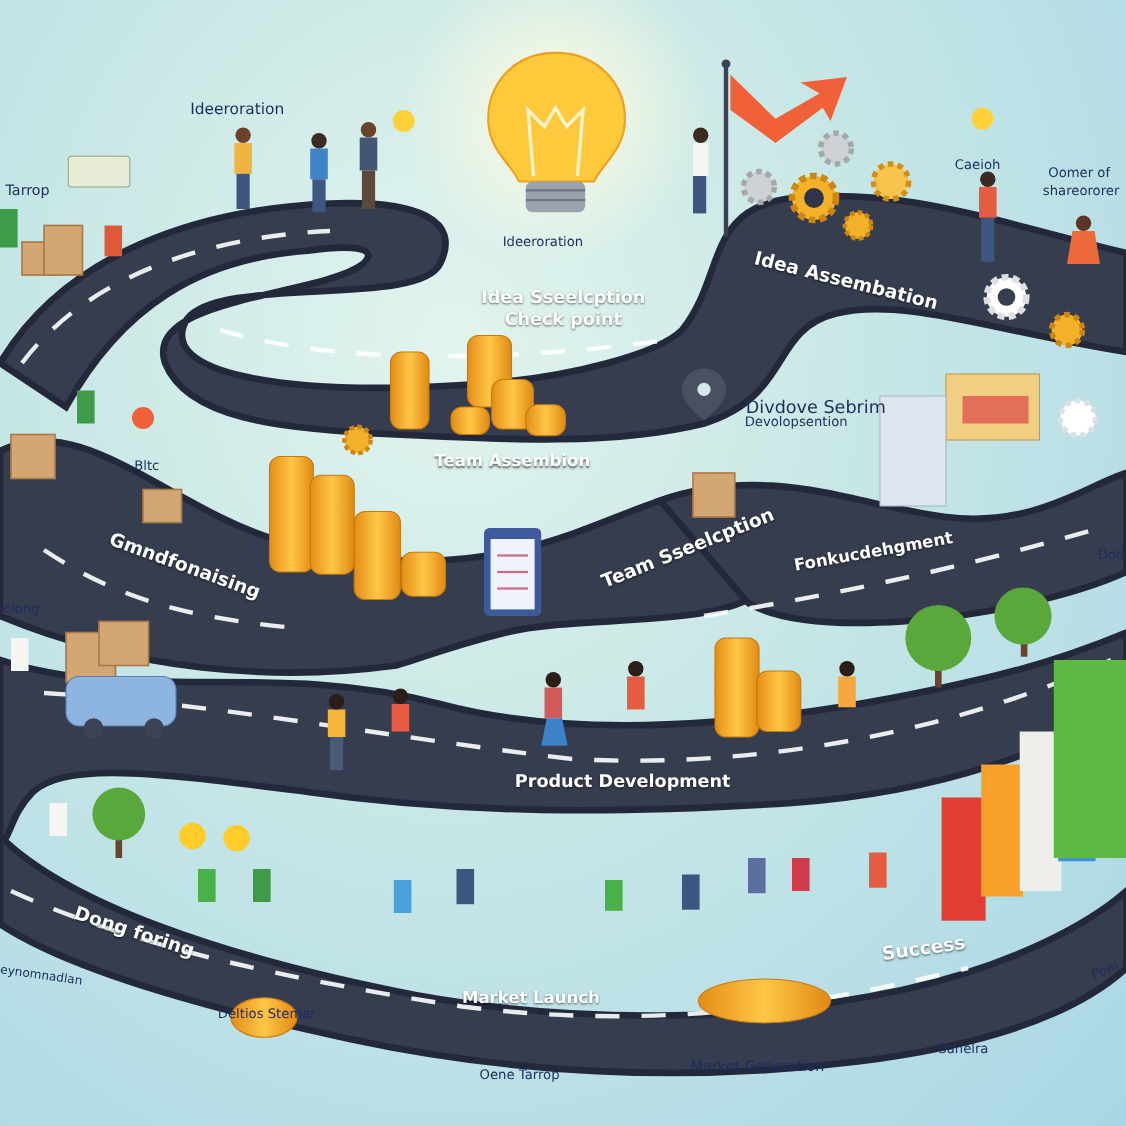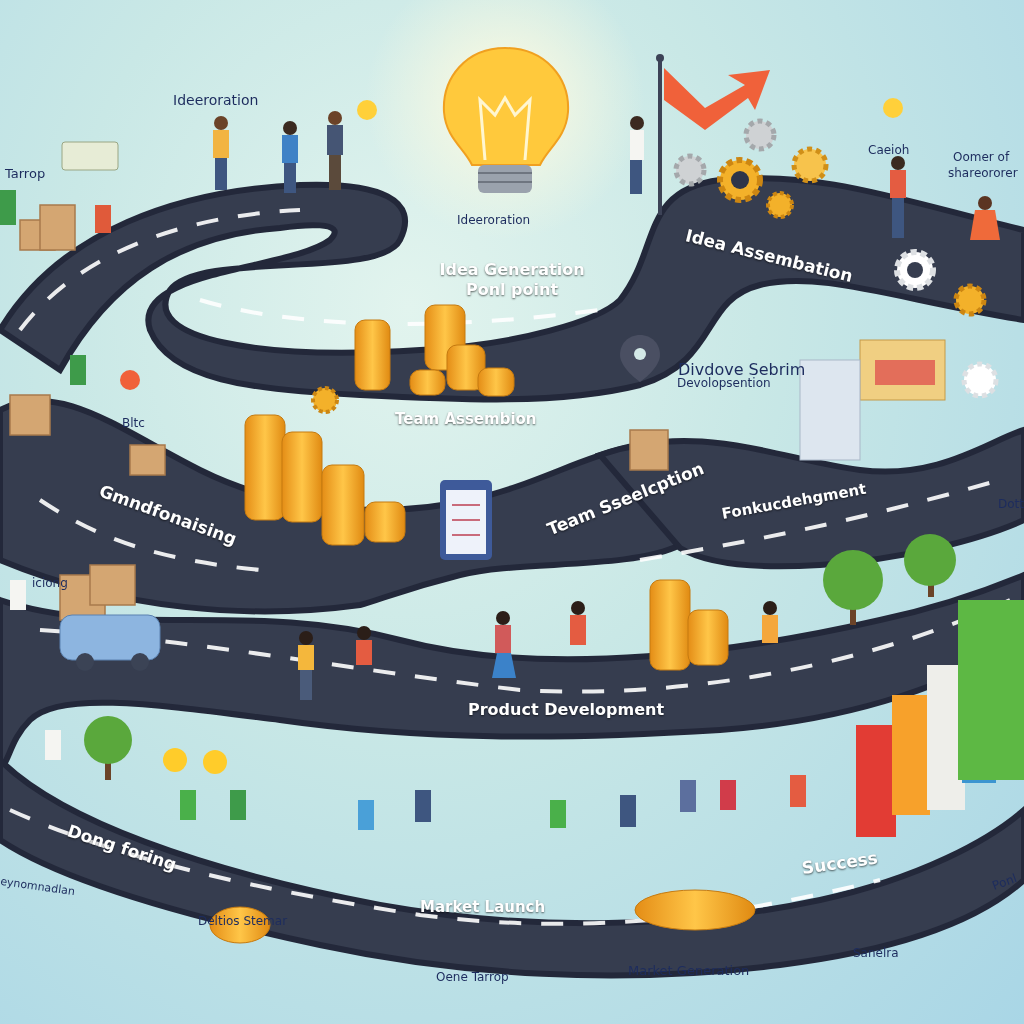--- a/index.html
+++ b/index.html
@@ -202,40 +202,40 @@
     <rect x="45" y="730" width="16" height="30" fill="#f5f5f2"></rect>
     <rect x="10" y="580" width="16" height="30" fill="#f5f5f2"></rect>
     <rect x="70" y="355" width="16" height="30" fill="#3e9b4a"></rect>
     <rect x="95" y="205" width="16" height="28" fill="#e05a3a"></rect>
     <rect x="0" y="190" width="16" height="35" fill="#3e9b4a"></rect>
   </g>
 
   <rect x="62" y="142" width="56" height="28" rx="3" fill="#e7ecd6" stroke="#9aa684"></rect>
 </svg>
 
-<div class="road-lbl" style="left:432px;top:260px;font-size:16px;white-space:normal;width:160px;text-align:center;line-height:20px;">Idea Generation Ponl point</div>
+<div class="road-lbl" style="left:432px;top:260px;font-size:16px;white-space:normal;width:160px;text-align:center;line-height:20px;">Idea Sseelcption Check point</div>
 <div class="road-lbl" style="left:686px;top:225px;transform:rotate(14deg);">Idea Assembation</div>
 <div class="road-lbl" style="left:395px;top:410px;font-size:15px;">Team Assembion</div>
 <div class="road-lbl" style="left:548px;top:520px;transform:rotate(-22deg);">Team Sseelcption</div>
 <div class="road-lbl" style="left:722px;top:505px;transform:rotate(-10deg);font-size:15px;">Fonkucdehgment</div>
 <div class="road-lbl" style="left:100px;top:480px;transform:rotate(20deg);">Gmndfonaising</div>
 <div class="road-lbl" style="left:468px;top:700px;font-size:16px;">Product Development</div>
 <div class="road-lbl" style="left:68px;top:820px;transform:rotate(18deg);">Dong foring</div>
 <div class="road-lbl" style="left:420px;top:898px;font-size:15px;">Market Launch</div>
 <div class="road-lbl" style="left:802px;top:858px;transform:rotate(-8deg);">Success</div>
 
 <div class="lbl" style="left:173px;top:92px;font-size:14px;">Ideeroration</div>
 <div class="lbl" style="left:5px;top:166px;">Tarrop</div>
 <div class="lbl" style="left:457px;top:213px;font-size:12px;">Ideeroration</div>
 <div class="lbl" style="left:868px;top:143px;font-size:12px;">Caeioh</div>
 <div class="lbl" style="left:953px;top:150px;font-size:12px;">Oomer of</div>
 <div class="lbl" style="left:948px;top:166px;font-size:12px;">shareororer</div>
 <div class="lbl" style="left:678px;top:360px;font-size:16px;">Divdove Sebrim</div>
 <div class="lbl" style="left:677px;top:376px;font-size:12px;">Devolopsention</div>
 <div class="lbl" style="left:122px;top:416px;font-size:12px;">Bltc</div>
-<div class="lbl" style="left:0px;top:576px;font-size:12px;padding-left:32px;">iciong</div>
+<div class="lbl" style="left:0px;top:546px;font-size:12px;">iciong</div>
 <div class="lbl" style="left:998px;top:497px;font-size:12px;">Dott</div>
 <div class="lbl" style="left:0px;top:880px;font-size:11px;transform:rotate(8deg);">eynomnadlan</div>
 <div class="lbl" style="left:198px;top:914px;font-size:12px;">Deltios Stemar</div>
 <div class="lbl" style="left:436px;top:970px;font-size:12px;">Oene Tarrop</div>
 <div class="lbl" style="left:628px;top:963px;font-size:13px;">Market Generation</div>
 <div class="lbl" style="left:853px;top:925px;font-size:12px;margin-top:21px;">Sanelra</div>
 <div class="lbl" style="left:992px;top:875px;font-size:12px;transform:rotate(-20deg);">Ponl</div>
 
 </body></html>

